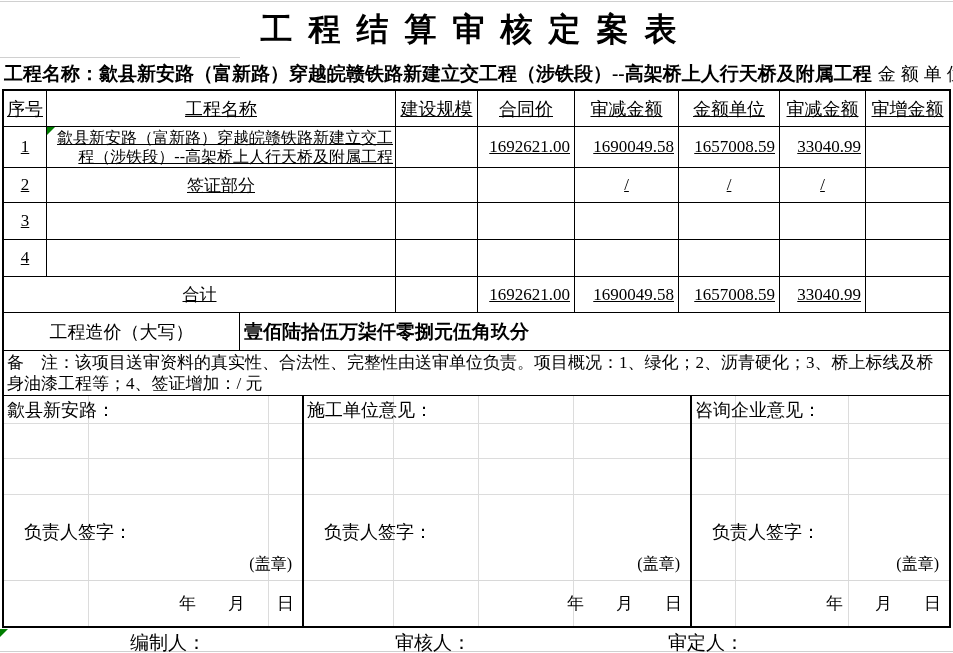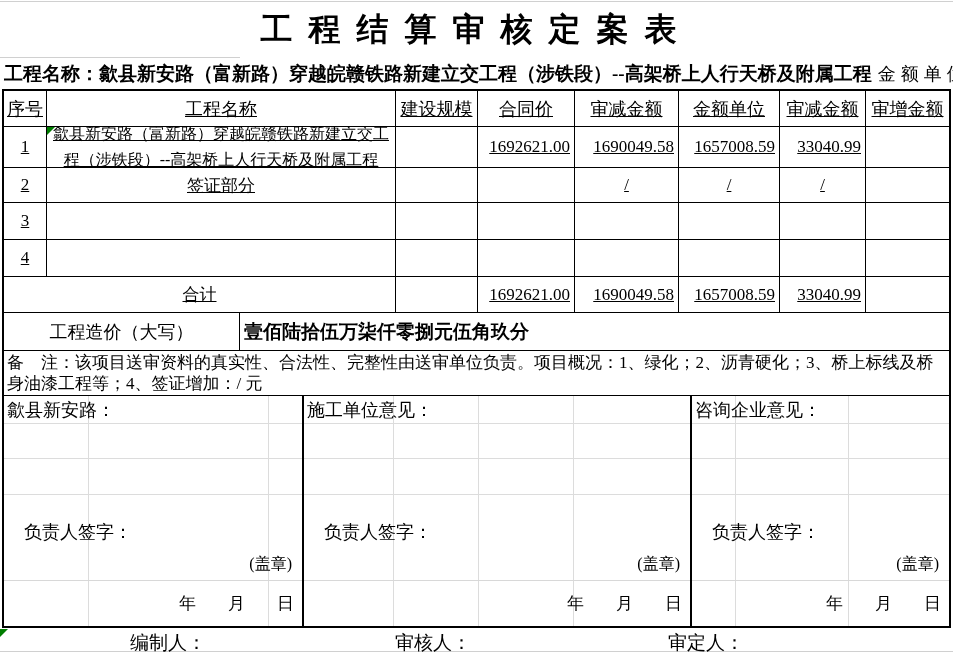--- a/index.html
+++ b/index.html
@@ -33,21 +33,21 @@
   }
   .c{
     border-right:1px solid #000;border-bottom:1px solid #000;box-sizing:border-box;
     display:flex;align-items:center;justify-content:center;
     font-size:17px;overflow:hidden;position:relative;
   }
   .c.hd{font-size:18px;}
   .c.lastcol{border-right:none;}
   .c.lastrow{border-bottom:none;}
   .c.num{justify-content:flex-end;padding-right:4px;}
-  .c.name1{font-size:16px;line-height:26px;text-align:center;padding:0 2px;}
+  .c.name1{font-size:16px;line-height:19px;text-align:right;padding:0 2px;}
   .c.merge2{grid-column:1 / 3;}
   .daxie{height:38px;border-bottom:1px solid #000;box-sizing:border-box;display:flex;}
   .daxie .lbl{
     width:236px;border-right:1px solid #000;box-sizing:border-box;
     display:flex;align-items:center;justify-content:center;font-size:18px;
   }
   .daxie .val{
     flex:1;display:flex;align-items:center;padding-left:4px;
     font-size:19px;font-weight:bold;white-space:nowrap;overflow:hidden;
   }

